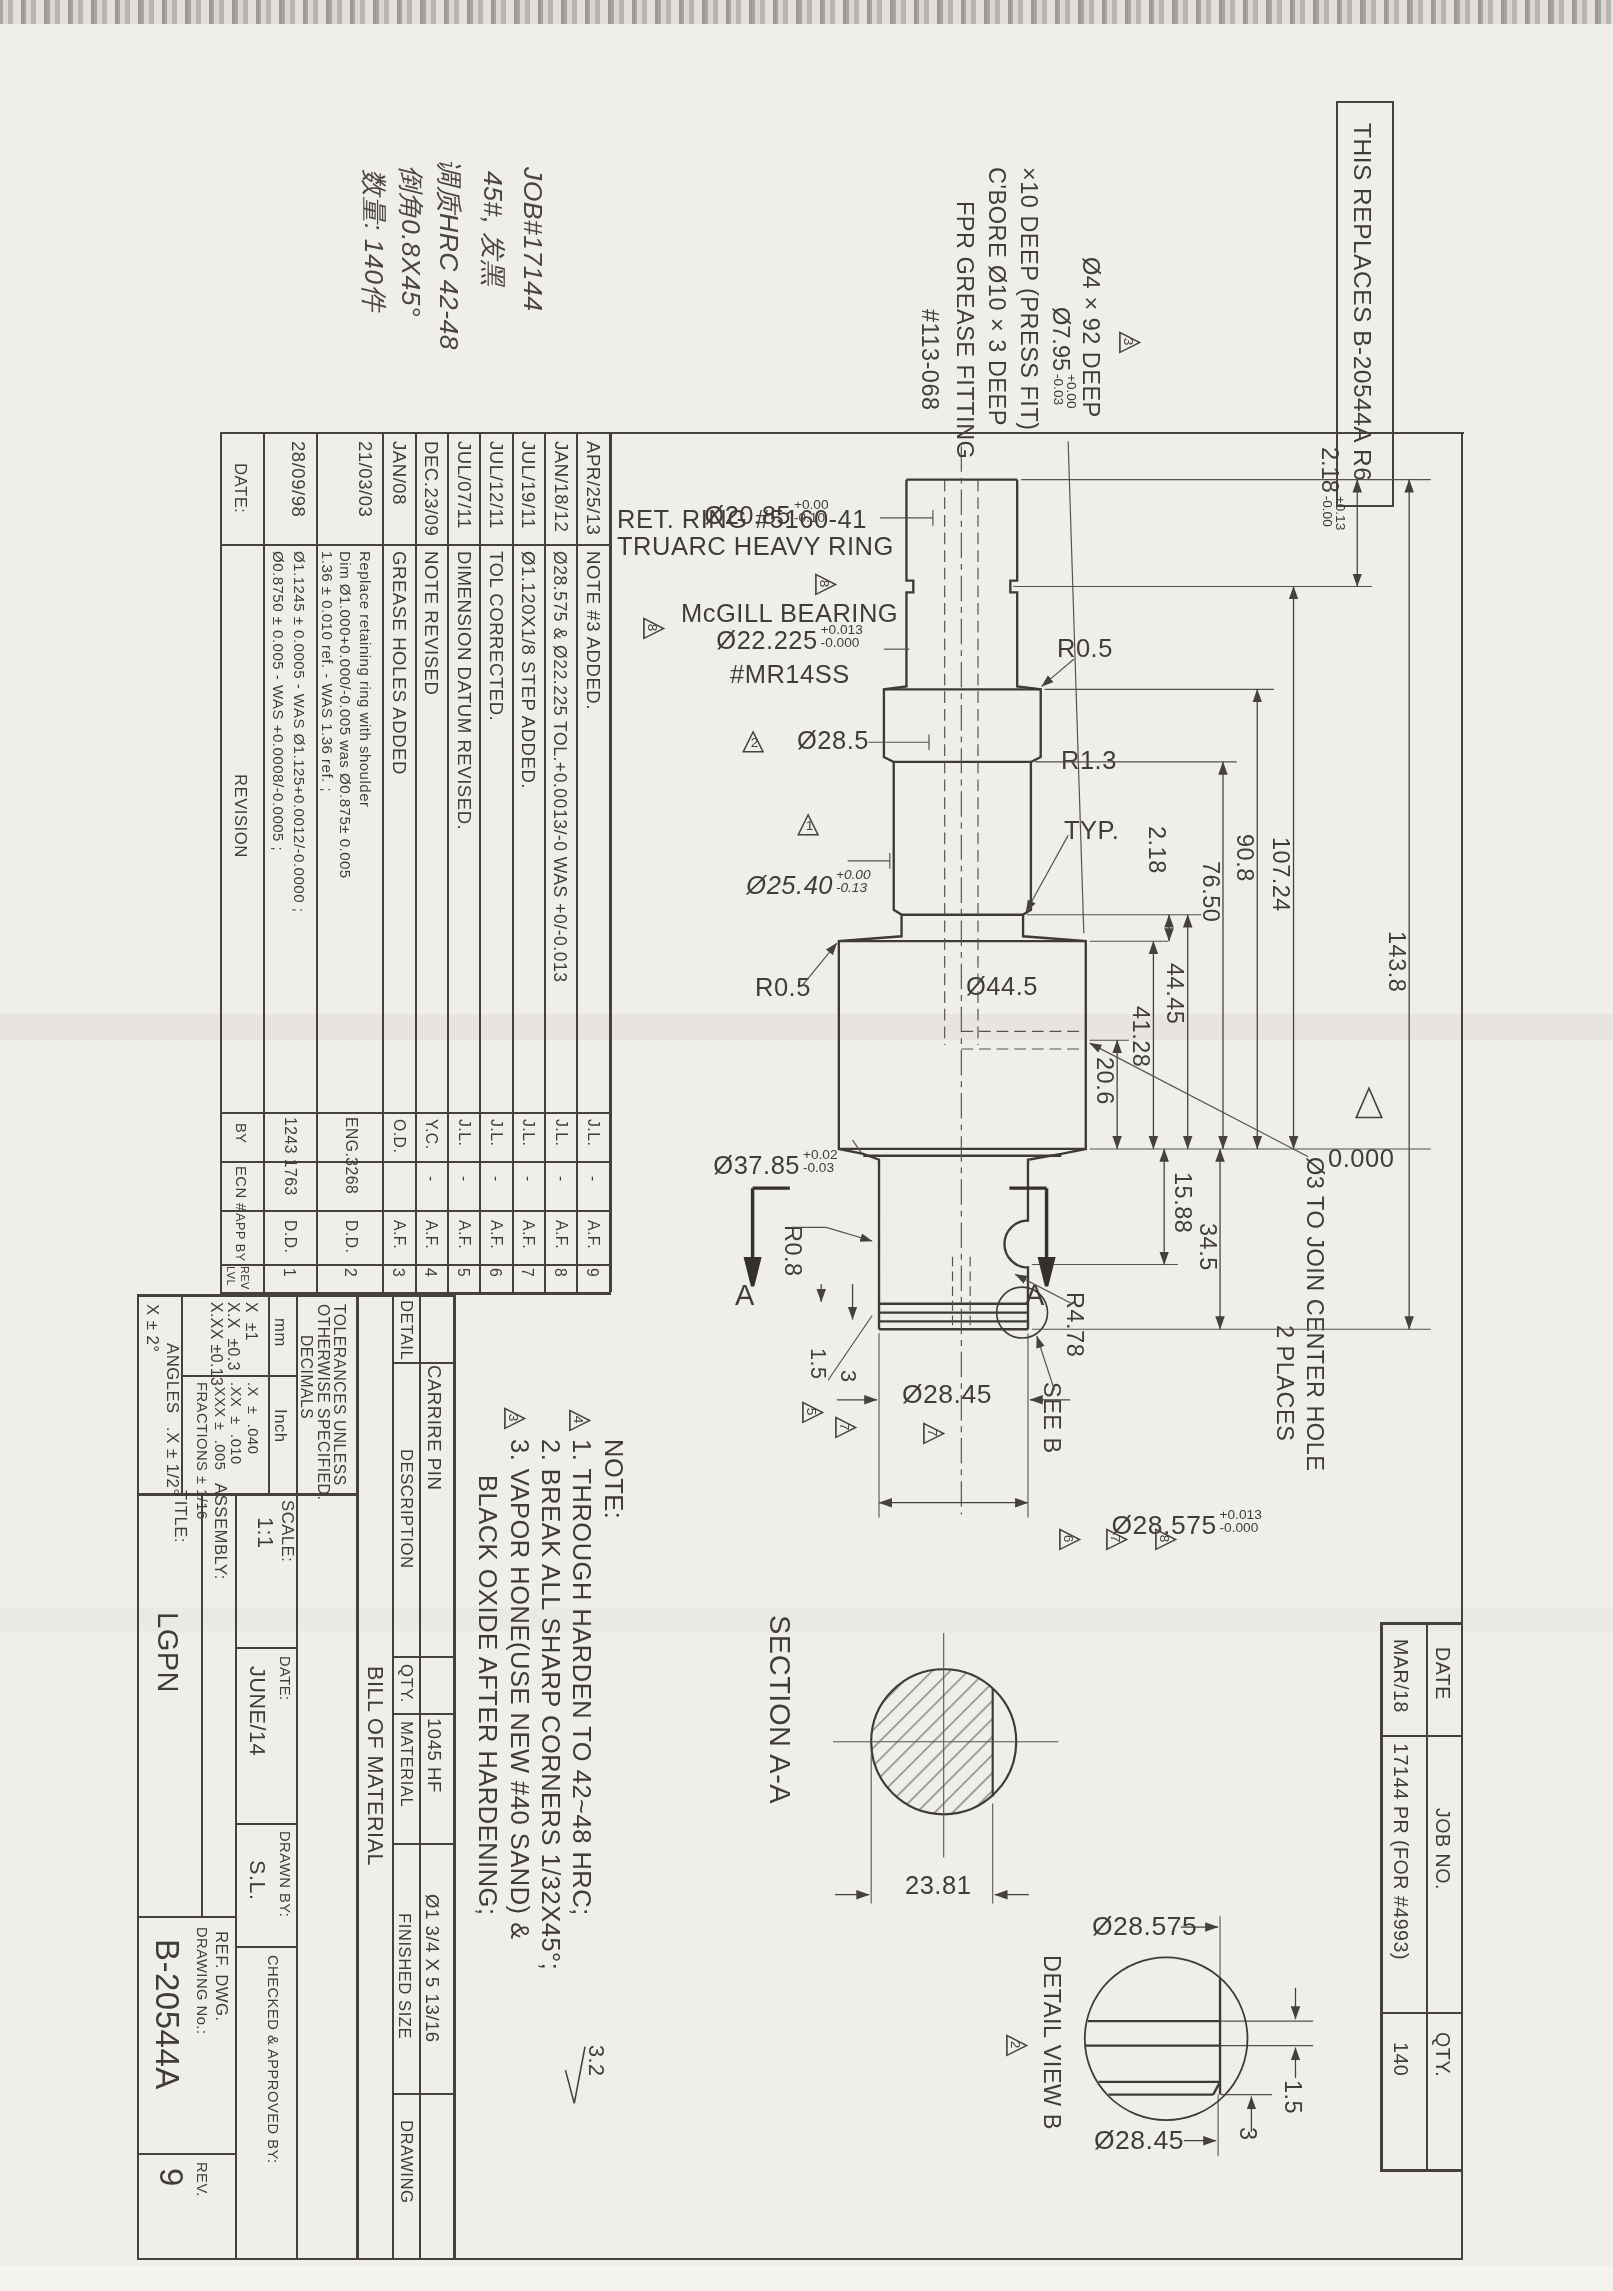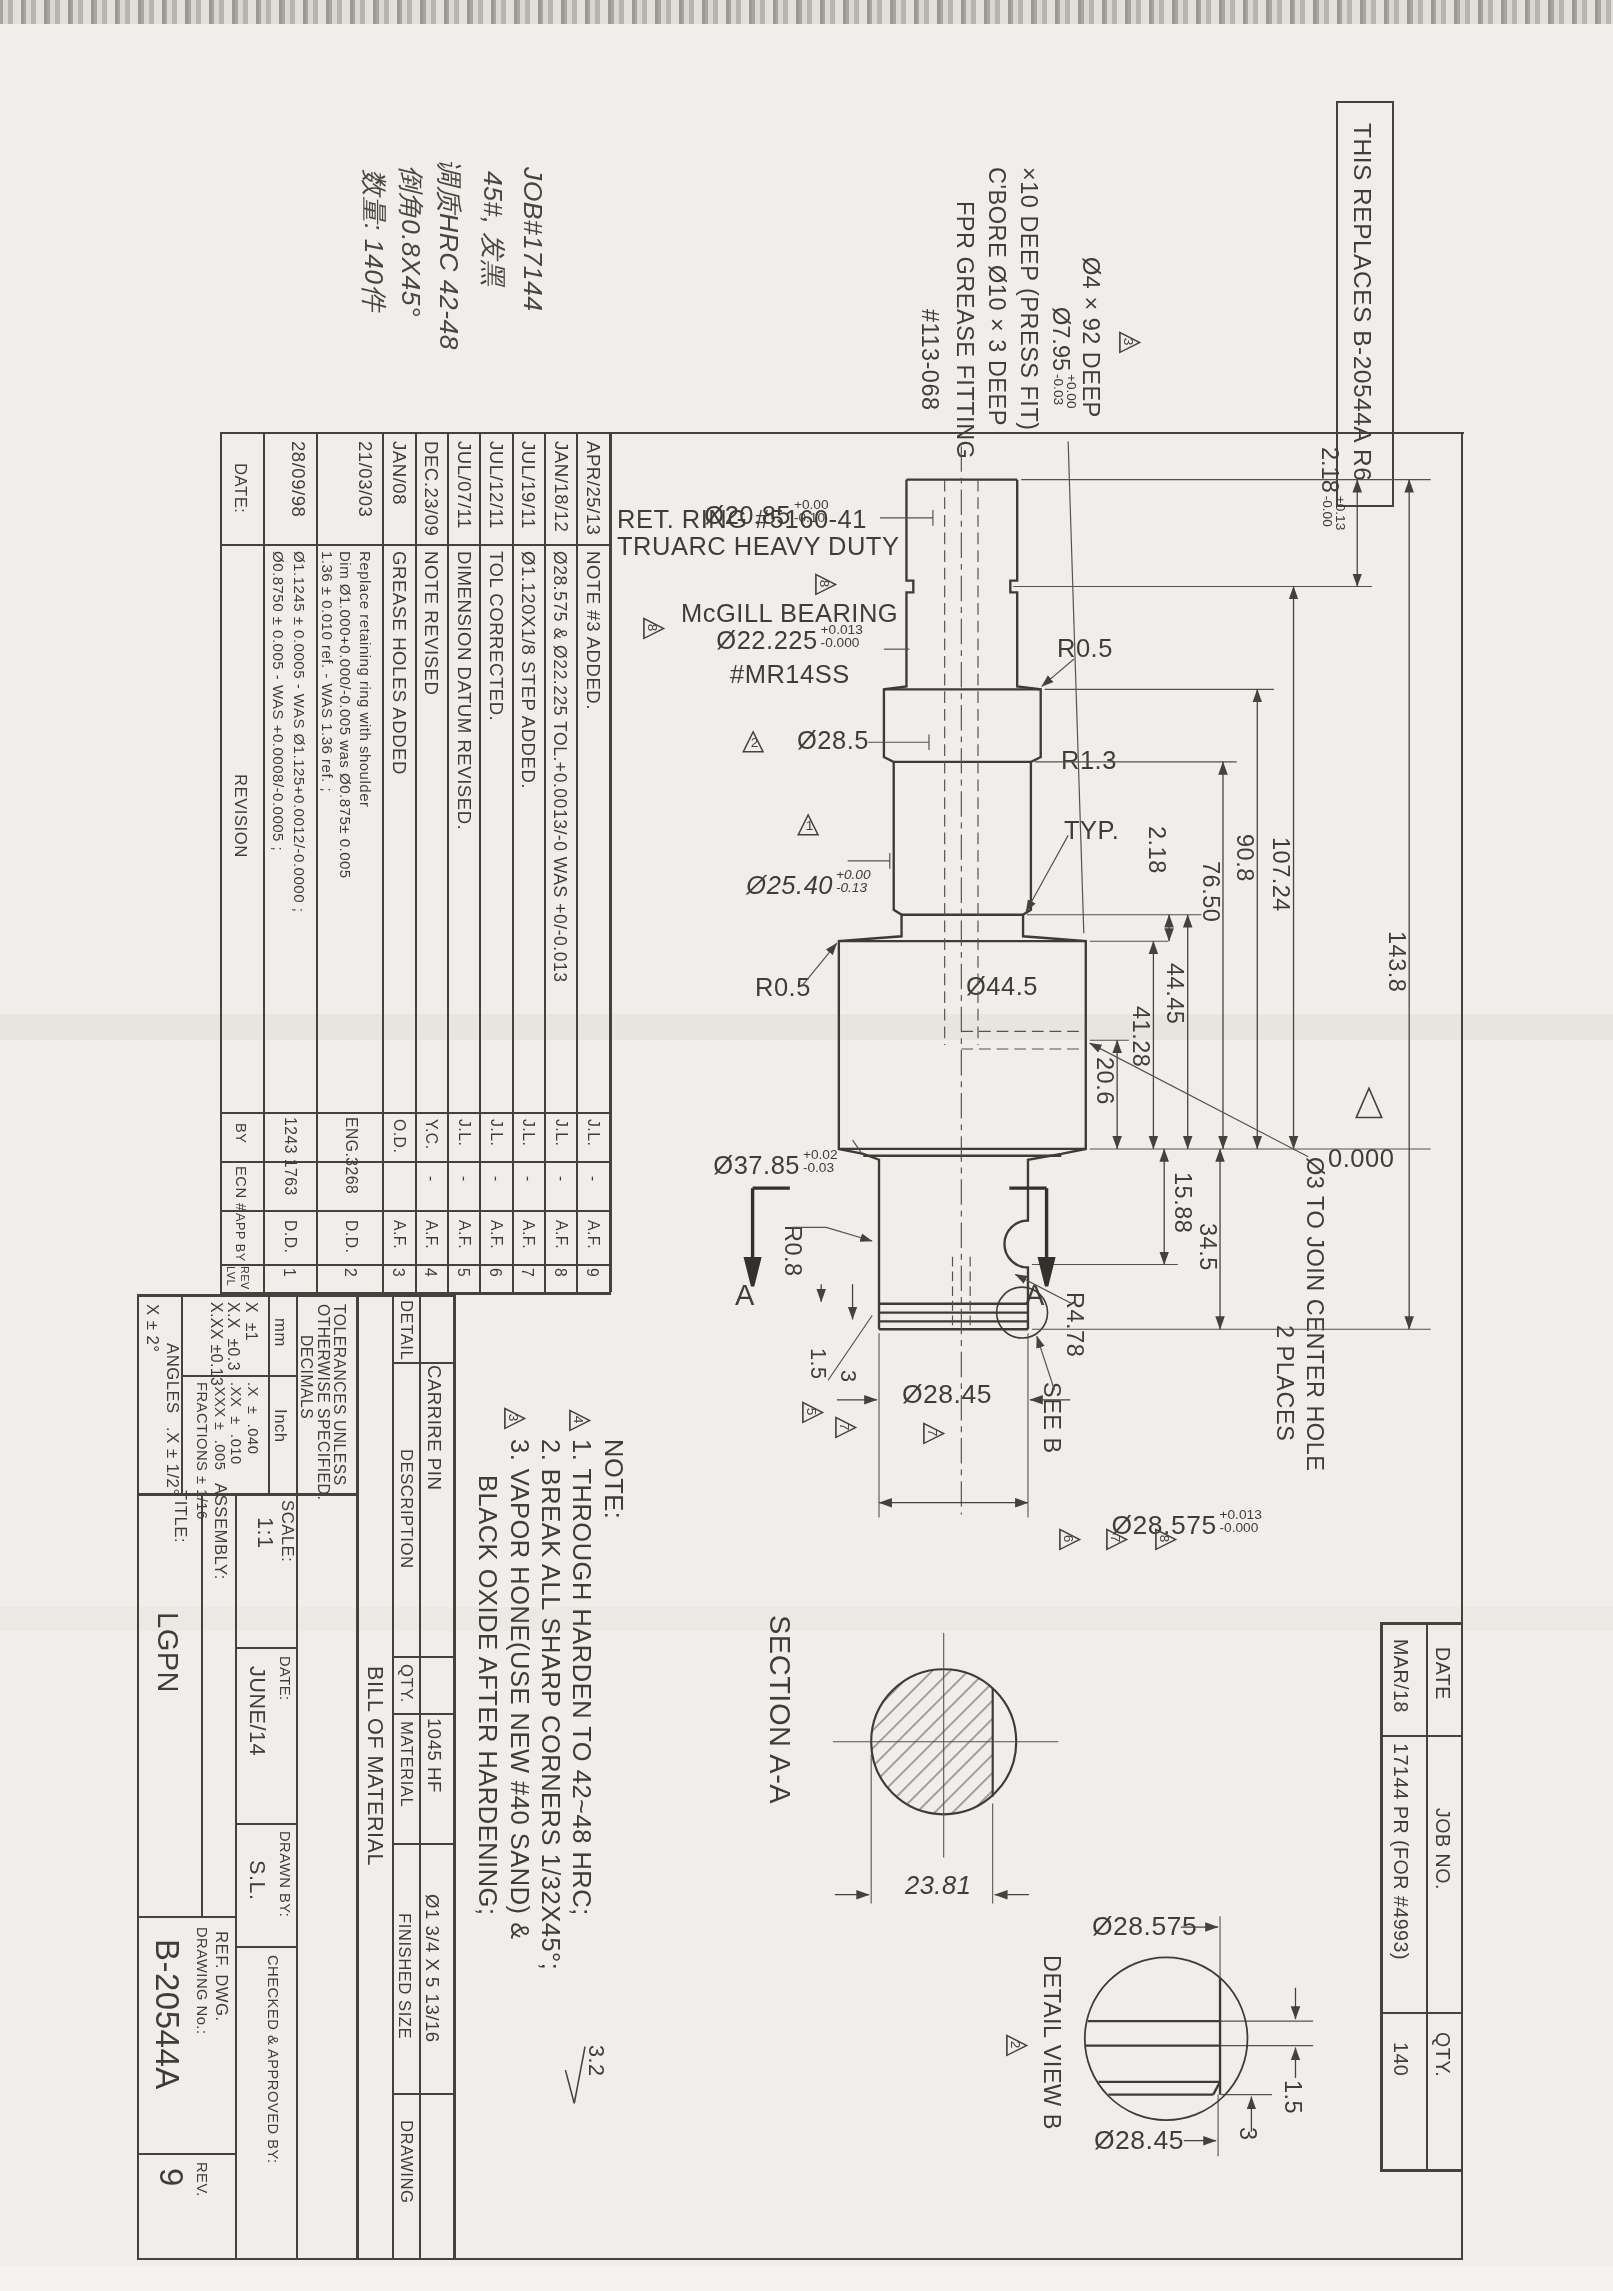--- a/index.html
+++ b/index.html
@@ -146,21 +146,21 @@
   <div class="tv" style="left:917px;top:309px;">#113-068</div>
   <span class="fr" style="left:1119px;top:326px;">
       <s>▷</s>
       <i>3</i>
     </span>
 
   <div class="t" style="left:674px;top:475px;">
     <span>Ø20.85</span><span class="tl"><b>+0.00</b><b>-0.10</b></span>
   </div>
   <div class="t" style="left:617px;top:506px;">RET. RING #5160-41</div>
-  <div class="t" style="left:617px;top:533px;">TRUARC HEAVY DUTY</div>
+  <div class="t" style="left:617px;top:533px;">TRUARC HEAVY RING</div>
 
   <span class="fr" style="left:815px;top:568px;">
       <s>▷</s>
       <i>8</i>
     </span>
   <span class="fr" style="left:643px;top:612px;">
       <s>▷</s>
       <i>8</i>
     </span>
   <div class="t" style="left:686px;top:600px;">
@@ -254,21 +254,21 @@
   <div class="tv" style="left:537px;top:1439px;font-size:25.5px;">2. BREAK ALL SHARP CORNERS 1/32X45°;</div>
   <span class="fr" style="left:504px;top:1402px;">
       <s>▷</s>
       <i>3</i>
     </span>
   <div class="tv" style="left:506px;top:1439px;font-size:25.5px;">3. VAPOR HONE(USE NEW #40 SAND) &amp;</div>
   <div class="tv" style="left:474px;top:1475px;font-size:25.5px;">BLACK OXIDE AFTER HARDENING;</div>
   <div class="tv" style="left:584px;top:2045px;font-size:21.6px;">3.2</div>
 
   <div class="tv" style="left:765px;top:1615px;font-size:29px;">SECTION A-A</div>
-  <div class="t" style="left:905px;top:1872px;font-style:italic;">23.81</div>
+  <div class="t" style="left:905px;top:1872px;">23.81</div>
   <div class="tv" style="left:1039px;top:1955px;">DETAIL VIEW B</div>
   <span class="fr" style="left:1006px;top:2029px;">
       <s>▷</s>
       <i>2</i>
     </span>
   <div class="t" style="left:1092px;top:1913px;font-size:26.5px;">Ø28.575</div>
   <div class="t" style="left:1094px;top:2127px;font-size:26.5px;">Ø28.45</div>
   <div class="tv" style="left:1280px;top:2080px;">1.5</div>
   <div class="tv" style="left:1235px;top:2127px;">3</div>
 

